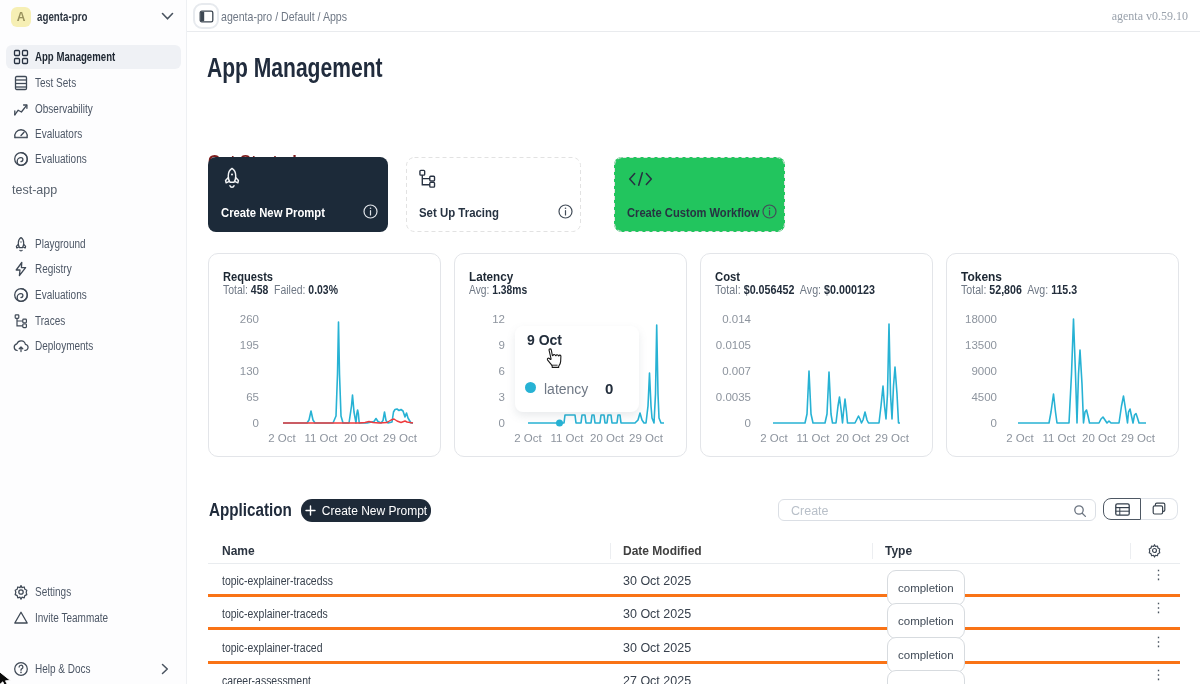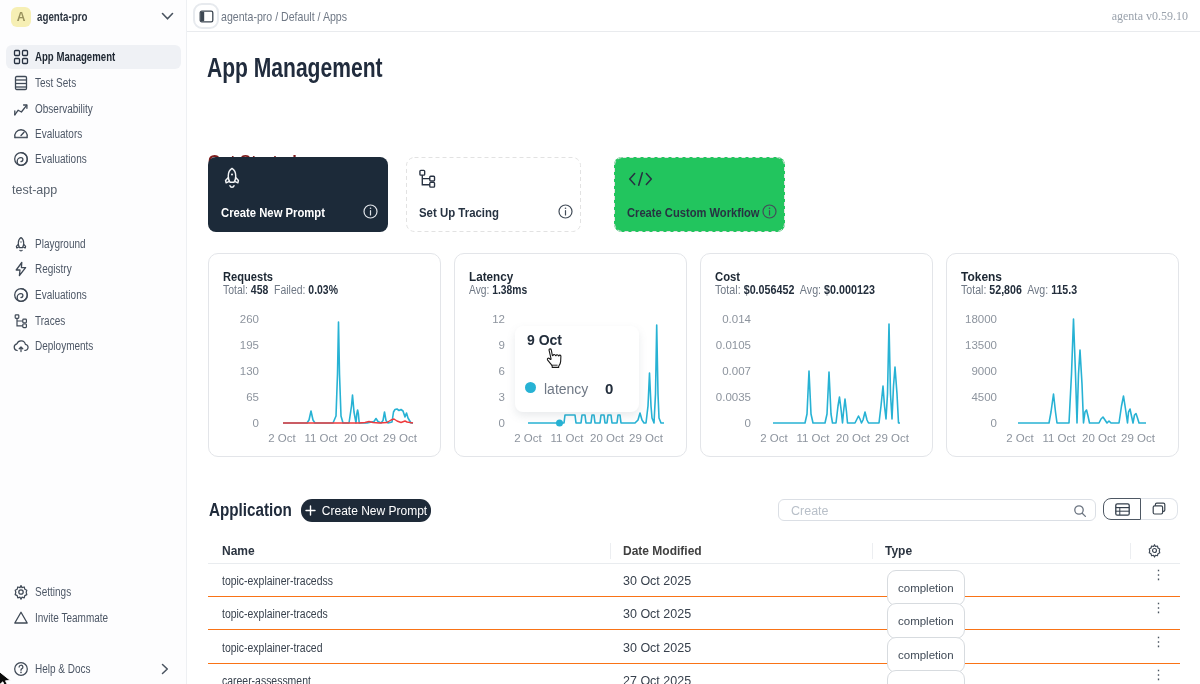--- a/index.html
+++ b/index.html
@@ -54,21 +54,21 @@
   background:#1e2a38; color:#fff; font-size:12px; display:flex; align-items:center;
   justify-content:center; gap:6px; }
 #search { position:absolute; left:778px; top:499px; width:318px; height:22px; border:1px solid #dbdfe5;
   border-radius:6px; background:#fff; }
 #search .ph { position:absolute; left:12px; top:4px; font-size:12.5px; color:#b9c0c9; }
 #seg { position:absolute; left:1103px; top:498px; width:75px; height:22px; }
 #seg .l { position:absolute; left:0; top:0; width:38px; height:22px; border:1.5px solid #4e5864;
   border-radius:8px 0 0 8px; background:#fff; display:flex; align-items:center; justify-content:center; }
 #seg .r { position:absolute; left:38px; top:0; width:37px; height:22px; border:1px solid #dfe3e9;
   border-left:none; border-radius:0 8px 8px 0; background:#fff; display:flex; align-items:center; justify-content:center; }
-.trow { position:absolute; left:208px; width:972px; height:33px; border-bottom:1px solid #f97316; }
+.trow { position:absolute; left:208px; width:972px; height:33px; border-bottom:3px solid #f97316; }
 .trow .n { position:absolute; left:14px; top:10px; font-size:12.5px; color:#38414d; transform:scaleX(0.836); transform-origin:0 0; }
 .trow .d { position:absolute; left:415px; top:10px; font-size:12.5px; color:#38414d; }
 .tag { position:absolute; left:679px; top:6px; height:36px; padding:0 10px; border:1px solid #d7dbdf;
   border-radius:9px; font-size:11.5px; color:#414b57; display:flex; align-items:center; background:#fff; }
 .dots { position:absolute; left:944px; top:8px; color:#4a545f; font-size:13px; letter-spacing:0; line-height:5.5px; text-align:center; width:6px; }
 </style>
 </head>
 <body>
 <div id="topbar">
   <div id="toggleBtn">

